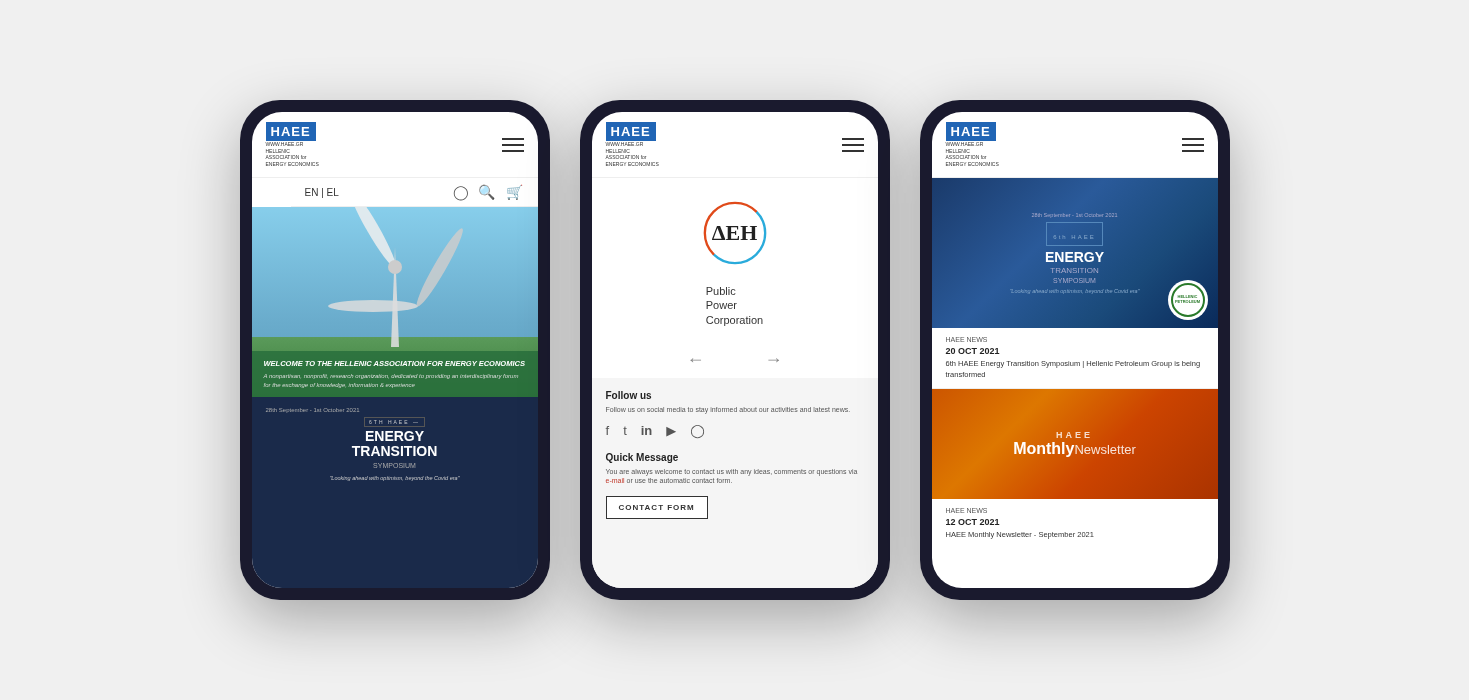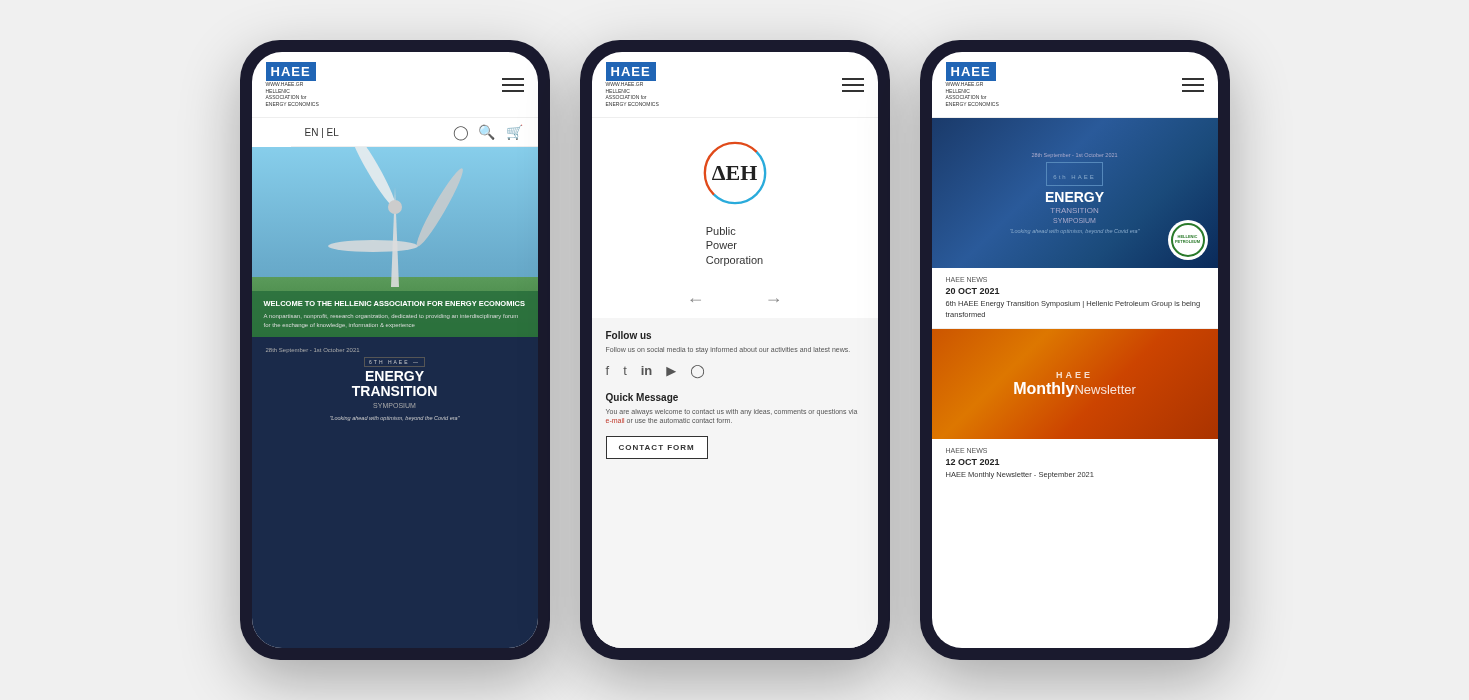--- a/index.html
+++ b/index.html
@@ -15,21 +15,21 @@
     }
     .phones-container {
       display: flex;
       justify-content: center;
       align-items: center;
       gap: 30px;
       padding: 30px;
     }
     .phone {
       width: 310px;
-      height: 620px;
+      height: 500px;
       background: #1a1a2e;
       border-radius: 40px;
       padding: 12px;
       box-shadow: 0 20px 60px rgba(0,0,0,0.3);
       position: relative;
     }
     .phone-screen {
       width: 100%;
       height: 100%;
       background: #fff;
@@ -94,20 +94,21 @@
       align-items: center;
     }
     .nav-icon {
       font-size: 14px;
       color: #555;
     }
     .phone1-hero {
       position: relative;
       height: 190px;
       overflow: hidden;
+      font-style: italic;
     }
     .hero-img {
       width: 100%;
       height: 100%;
       background: linear-gradient(135deg, #87CEEB 0%, #4a8fa8 30%, #6aaa6a 60%, #4a7a4a 100%);
       display: flex;
       align-items: center;
       justify-content: center;
     }
     .wind-turbine-svg {

